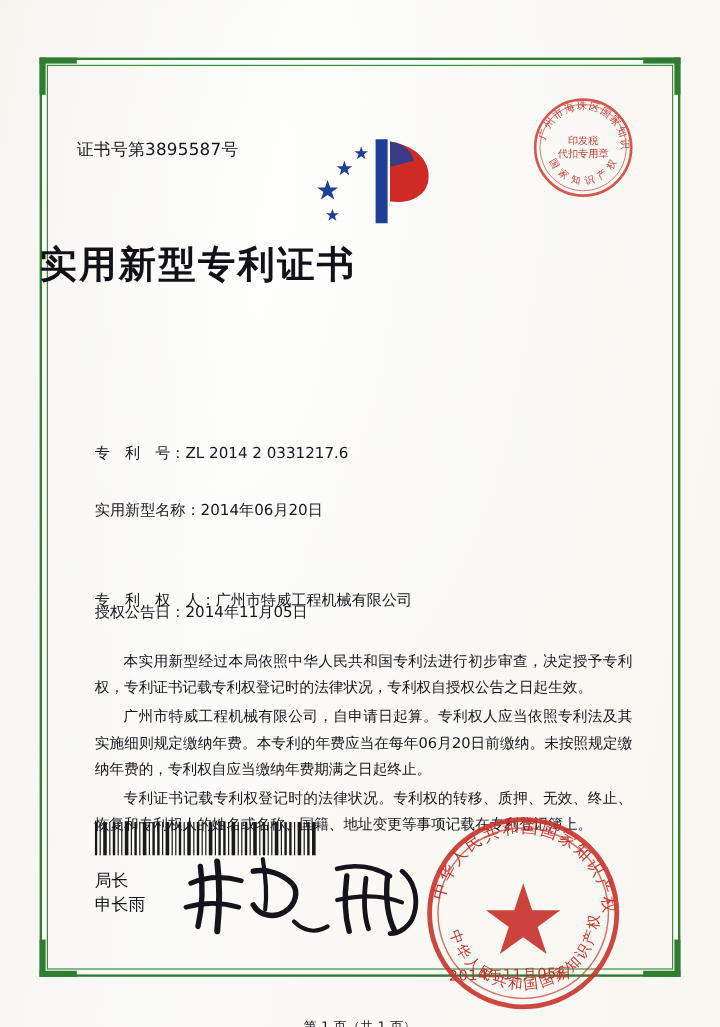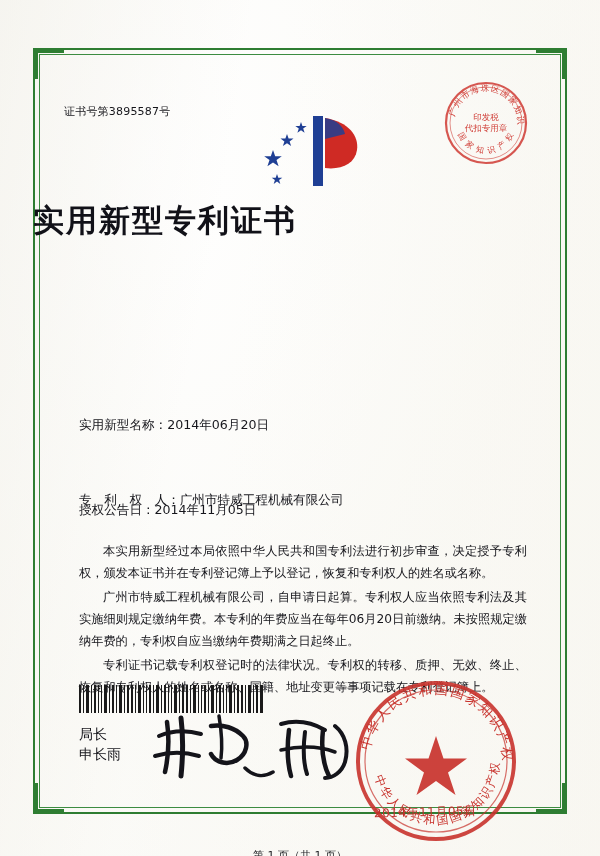--- a/index.html
+++ b/index.html
@@ -67,22 +67,22 @@
     width: 534px;
     height: 766px;
     box-sizing: border-box;
     padding: 0;
   }
 
   
   #cert-number {
     position: absolute;
     left: 31px;
-    top: 56px;
-    font-size: 11px;
+    top: 68px;
+    font-size: 14px;
     color: #15151a;
     letter-spacing: 0.2px;
     white-space: nowrap;
   }
 
   
   #logo {
     position: absolute;
     left: 220px;
     top: 58px;
@@ -260,32 +260,35 @@
         <text class="seal-text" font-size="8" fill="#cf3a33" letter-spacing="1">
           <textPath href="#tsArcBottom" startOffset="12%">国 家 知 识 产 权</textPath>
         </text>
         <text class="seal-text" x="43" y="40" text-anchor="middle" font-size="8.5" fill="#cf3a33">印发税</text>
         <text class="seal-text" x="43" y="51" text-anchor="middle" font-size="8.5" fill="#cf3a33">代扣专用章</text>
       </svg>
     </div>
 
     <div id="title">实用新型专利证书</div>
 
+    <div class="field" id="f-patentno">
+      <span class="label">专　利　号：</span><span class="value">ZL 2014 2 0331217.6</span>
+    </div>
     <div class="field" id="f-appdate">
       <span class="label">实用新型名称：</span><span class="value">2014年06月20日</span>
     </div>
     <div class="field" id="f-owner">
       <span class="label">专　利　权　人：</span><span class="value">广州市特威工程机械有限公司</span>
     </div>
     <div class="field" id="f-grantdate">
       <span class="label">授权公告日：</span><span class="value">2014年11月05日</span>
     </div>
 
     <div id="body-text">
-      <p>本实用新型经过本局依照中华人民共和国专利法进行初步审查，决定授予专利权，颁发本证书并在专利登记簿上予以登记，恢复和专利权人的姓名或名称。</p>
+      <p>本实用新型经过本局依照中华人民共和国专利法进行初步审查，决定授予专利权，专利证书记载专利权登记时的法律状况，专利权自授权公告之日起生效。</p>
       <p>广州市特威工程机械有限公司，自申请日起算。专利权人应当依照专利法及其实施细则规定缴纳年费。本专利的年费应当在每年06月20日前缴纳。未按照规定缴纳年费的，专利权自应当缴纳年费期满之日起终止。</p>
       <p>专利证书记载专利权登记时的法律状况。专利权的转移、质押、无效、终止、恢复和专利权人的姓名或名称、国籍、地址变更等事项记载在专利登记簿上。</p>
     </div>
 
     <div id="barcode">
       <svg width="186" height="28" viewBox="0 0 186 28" xmlns="http://www.w3.org/2000/svg">
         <g fill="#1a1a1a">
           <rect x="0" y="0" width="2" height="28"></rect>
             <rect x="4" y="0" width="1" height="28"></rect>
           <rect x="7" y="0" width="3" height="28"></rect>

